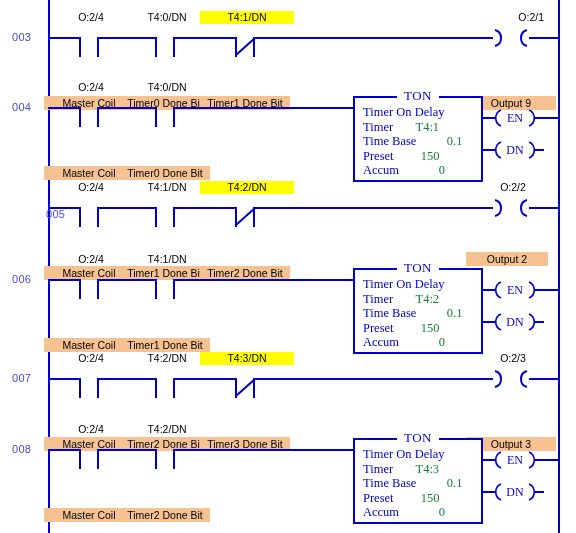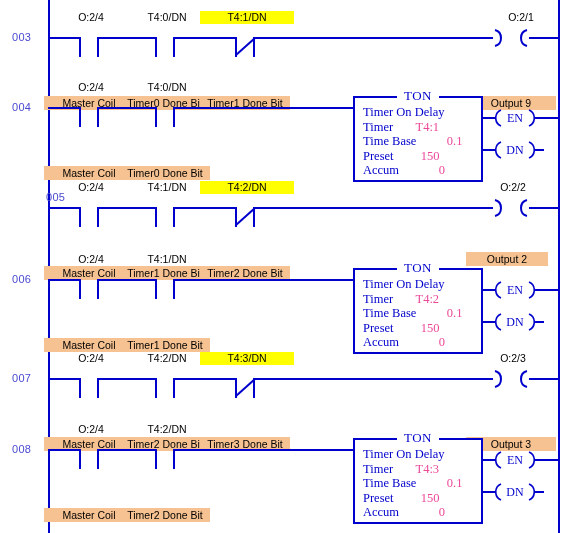--- a/index.html
+++ b/index.html
@@ -87,21 +87,21 @@
     line-height:14px;
   }
   .ton-body{
     padding:7px 8px 4px 8px;
     font-family:"Liberation Serif", serif;
     font-size:12.5px;color:#0000cc;
     line-height:14.5px;
   }
   .ton-row{display:flex;white-space:nowrap;}
   .ton-row .k{text-align:left;}
-  .ton-row .v{text-align:right;color:#ec4899;min-width:46px;}
+  .ton-row .v{text-align:right;color:#15803d;min-width:46px;}
   .ton-sub{white-space:nowrap;}
 
   
   .term{position:absolute;width:40px;height:18px;}
   .term svg{display:block;}
   .term-lead{position:absolute;height:2px;background:#0000cc;}
 </style>
 </head>
 <body>
 
@@ -138,21 +138,21 @@
         </div>
       </div>
       <div class="addr hl" style="left: 200px; top: 11px; width: 90px;">T4:1/DN</div>
       <div class="desc" style="left: 200px; top: 52px; width: 90px; box-sizing: border-box;">Timer1 Done Bit</div>
       <div class="coil" style="left: 493px; top: 29px;">
         <svg width="36" height="18" viewBox="0 0 36 18">
           <path d="M2 1 L2 1 C 10 3, 10 15, 2 17" fill="none" stroke="#0000cc" stroke-width="2"></path>
           <path d="M34 1 C 26 3, 26 15, 34 17" fill="none" stroke="#0000cc" stroke-width="2"></path>
         </svg>
       </div>
-      <div class="addr" style="left: 474px; top: 11px; width: 90px;">O:2/1</div>
+      <div class="addr" style="left: 452px; top: 11px; width: 90px; text-align: right;">O:2/1</div>
       <div class="desc" style="left: 466px; top: 52px; width: 90px; box-sizing: border-box;">Output 9</div>
     </div>
     <div class="wire" style="left: 48px; top: 37px; width: 24px;"></div>
     <div class="wire" style="left: 106px; top: 37px; width: 42px;"></div>
     <div class="wire" style="left: 182px; top: 37px; width: 46px;"></div>
     <div class="wire" style="left: 262px; top: 37px; width: 231px;"></div>
     <div class="wire" style="left: 529px; top: 37px; width: 31px;"></div>
     <div class="rung" style="top: 0px;">
       <div class="rung-num" style="top: 101px;">004</div>
       <div class="contact" style="left: 72px; top: 107px;">
@@ -209,21 +209,21 @@
           <path d="M34 1 C 41 4, 41 14, 34 17" fill="none" stroke="#0000cc" stroke-width="1.6"></path>
           <text x="20" y="13" text-anchor="middle" font-family="Liberation Serif, serif" font-size="12" fill="#0000cc">DN</text>
         </svg>
       </div>
       <div class="term-lead" style="left: 535px; top: 149px; width: 9px;"></div>
     </div>
     <div class="wire" style="left: 48px; top: 107px; width: 24px;"></div>
     <div class="wire" style="left: 106px; top: 107px; width: 42px;"></div>
     <div class="wire" style="left: 182px; top: 107px; width: 171px;"></div>
     <div class="rung" style="top: 0px;">
-      <div class="rung-num" style="top: 191px; padding-left: 34px;">005</div>
+      <div class="rung-num" style="top: 208px; padding-left: 34px;">005</div>
       <div class="contact" style="left: 72px; top: 207px;">
         <div class="bar l"></div>
         <div class="foot l"></div>
         <div class="bar r"></div>
         <div class="foot r"></div>
       </div>
       <div class="addr" style="left: 44px; top: 181px; width: 90px;">O:2/4</div>
       <div class="desc" style="left: 44px; top: 222px; width: 90px; box-sizing: border-box;">Master Coil</div>
       <div class="contact" style="left: 148px; top: 207px;">
         <div class="bar l"></div>

